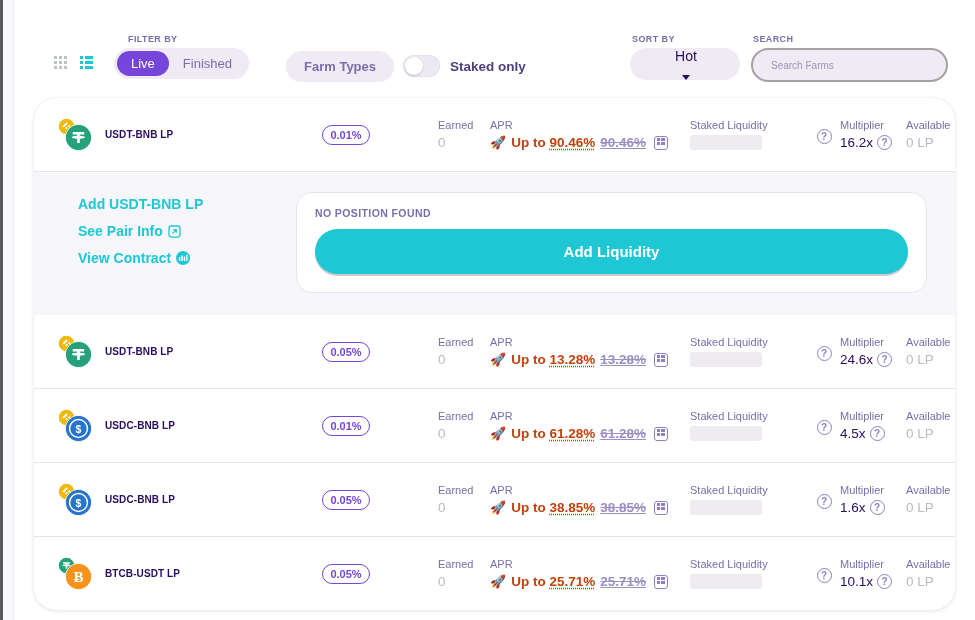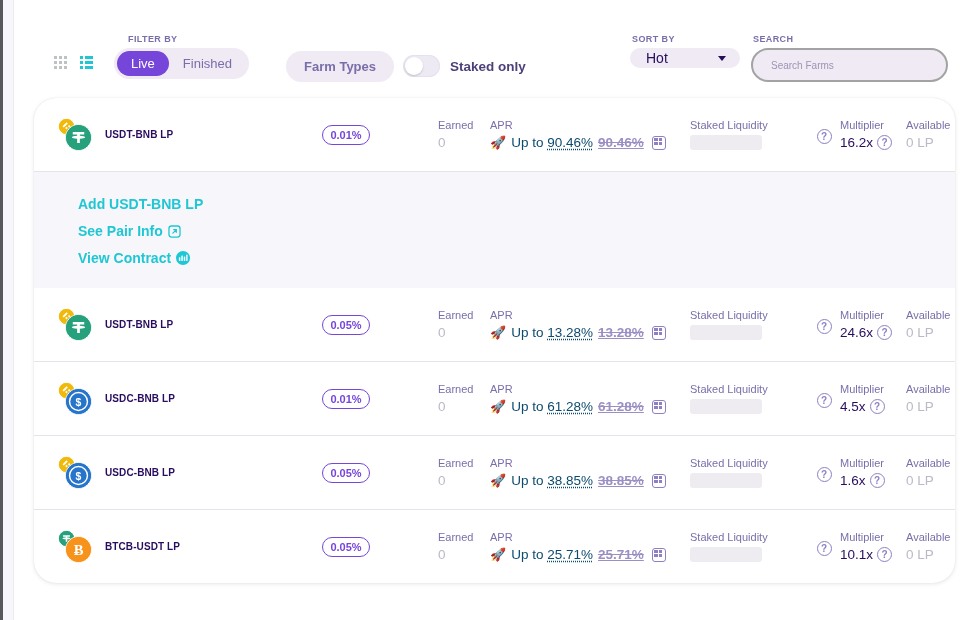--- a/index.html
+++ b/index.html
@@ -159,28 +159,29 @@
     color: #4d3f7a;
   }
 
   .sort-group {
     position: absolute;
     left: 616px;
     top: 34px;
   }
   .sort-group .group-label { padding-left: 2px; }
   .select-box {
-    width: 110px; height: 20px;
+    width: 110px; height: 32px;
     background: #efeaf4;
     border-radius: 16px;
     display: flex;
     align-items: center;
     justify-content: space-between;
     padding: 0 14px 0 16px;
     cursor: pointer;
+    flex-direction: column;
   }
   .select-value { font-size: 14px; color: #280d5f; font-weight: normal; }
   .caret {
     width: 0; height: 0;
     border-left: 4px solid transparent;
     border-right: 4px solid transparent;
     border-top: 5px solid #280d5f;
   }
 
   .search-group {
@@ -302,23 +303,23 @@
   }
   .col-val.muted { color: #bdb8c7; }
 
   .apr-line {
     display: flex;
     align-items: center;
     gap: 5px;
   }
   .rocket { font-size: 13px; line-height: 1; }
   .apr-up {
-    color: #0c4a6e;
+    color: #c2410c;
     font-size: 13.5px;
-    font-weight: normal;
+    font-weight: bold;
     white-space: nowrap;
     text-align: right;
   }
   .apr-up .dashed {
     text-decoration: underline;
     text-decoration-style: dotted;
     text-underline-offset: 2px;
   }
   .apr-old {
     color: #9b8fc4;
@@ -548,20 +549,21 @@
               <div class="exp-link">View Contract<span class="ext-icon">
                   <svg width="14" height="14" viewBox="0 0 16 16">
                     <circle cx="8" cy="8" r="8" fill="#1fc7d4"></circle>
                     <rect x="3.3" y="7" width="1.7" height="4.4" rx="0.6" fill="#fff"></rect>
                     <rect x="6.1" y="5" width="1.7" height="6.4" rx="0.6" fill="#fff"></rect>
                     <rect x="8.9" y="6.2" width="1.7" height="5.2" rx="0.6" fill="#fff"></rect>
                     <rect x="11.7" y="4" width="1.5" height="7.4" rx="0.6" fill="#fff"></rect>
                   </svg>
                 </span></div>
             </div>
+            <div class="exp-panel"><div class="no-position">NO POSITION FOUND</div><button class="add-liq-btn">Add Liquidity</button></div>
           </div>
           <div class="farm-row">
             <div class="token-pair">
               <div class="coin-stack">
                 <span class="coin-back" style="background:#f0b90b">
                   <svg width="17" height="17" viewBox="0 0 24 24">
                     <circle cx="12" cy="12" r="12" fill="#f0b90b"></circle>
                     <path d="M12 5.2l2.1 2.1L9.8 11.6 7.7 9.5 12 5.2zm4.3 4.3l2.1 2.1-2.1 2.1-2.1-2.1 2.1-2.1zM12 12.4l2.1 2.1L12 16.6l-2.1-2.1L12 12.4zm-4.3-2.9l2.1 2.1-2.1 2.1-2.1-2.1 2.1-2.1z" fill="#fff"></path>
                   </svg>
                 </span>

